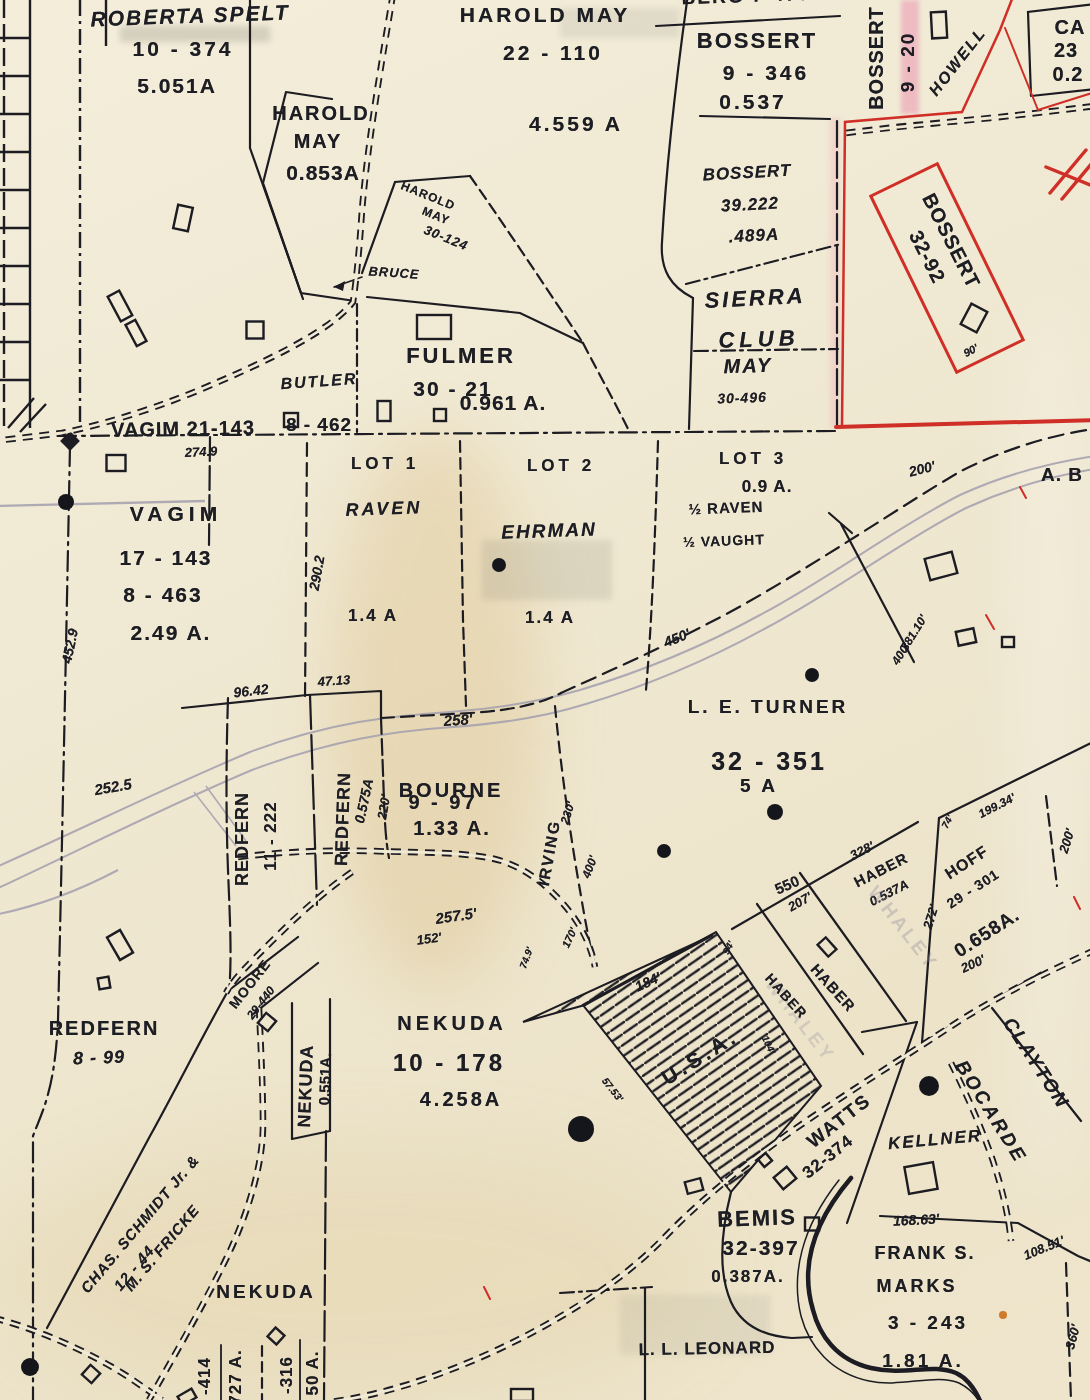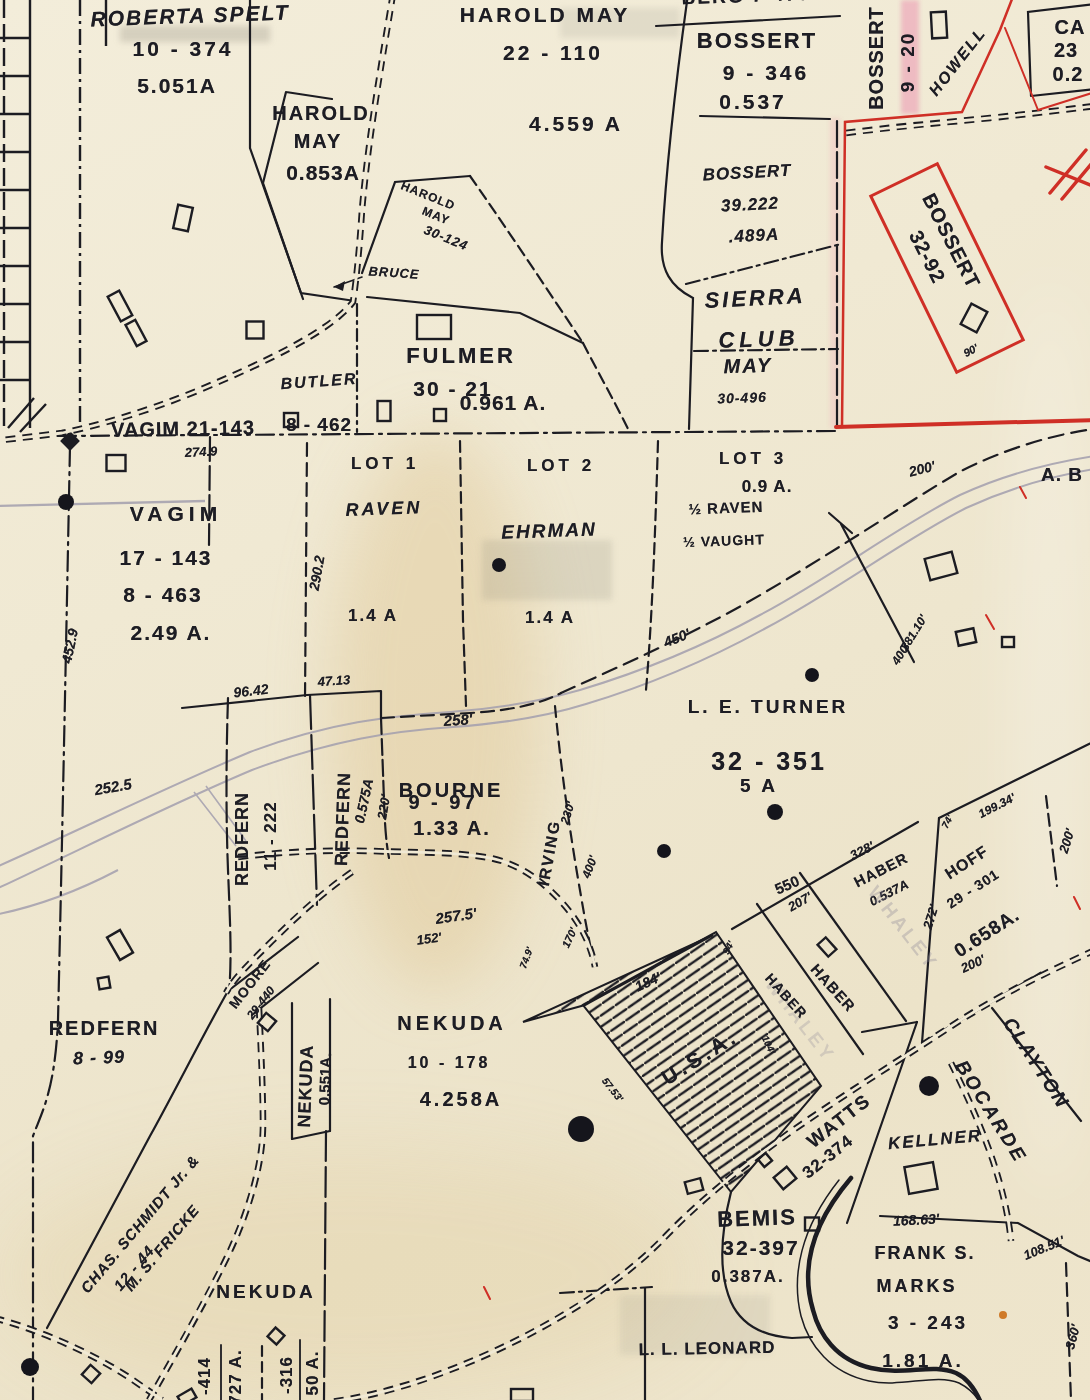--- a/index.html
+++ b/index.html
@@ -289,21 +289,21 @@
       <div class="lbl it" style="left: 1067px; top: 841px; font-size: 13px; transform: translate(-50%, -50%) rotate(-72deg);">200'</div>
       <div class="lbl pencil" style="left: 903px; top: 928px; font-size: 19px; letter-spacing: 3px; opacity: 0.34; transform: translate(-50%, -50%) rotate(52deg);">WHALEY</div>
       <div class="lbl pencil" style="left: 800px; top: 1020px; font-size: 19px; letter-spacing: 3px; opacity: 0.28; transform: translate(-50%, -50%) rotate(52deg);">WHALEY</div>
       <div class="lbl" style="left: 104px; top: 1028px; font-size: 20px; letter-spacing: 2px; transform: translate(-50%, -50%) rotate(0deg);">REDFERN</div>
       <div class="lbl it" style="left: 99px; top: 1058px; font-size: 18px; letter-spacing: 1px; transform: translate(-50%, -50%) rotate(-2deg);">8 - 99</div>
       <div class="lbl" style="left: 250px; top: 984px; font-size: 14px; letter-spacing: 1px; transform: translate(-50%, -50%) rotate(-52deg);">MOORE</div>
       <div class="lbl it" style="left: 261px; top: 1003px; font-size: 12px; transform: translate(-50%, -50%) rotate(-52deg);">29-440</div>
       <div class="lbl" style="left: 306px; top: 1086px; font-size: 18px; letter-spacing: 1px; transform: translate(-50%, -50%) rotate(-88deg);">NEKUDA</div>
       <div class="lbl" style="left: 325px; top: 1079px; font-size: 15px; transform: translate(-50%, -50%) rotate(-88deg);">0.551A.</div>
       <div class="lbl" style="left: 452px; top: 1023px; font-size: 20px; letter-spacing: 4px; transform: translate(-50%, -50%) rotate(0deg);">NEKUDA</div>
-      <div class="lbl" style="left: 449px; top: 1063px; font-size: 16px; letter-spacing: 3px; transform: translate(-50%, -50%) rotate(0deg);">10 - 178</div>
+      <div class="lbl" style="left: 449px; top: 1063px; font-size: 24px; letter-spacing: 3px; transform: translate(-50%, -50%) rotate(0deg);">10 - 178</div>
       <div class="lbl" style="left: 461px; top: 1099px; font-size: 20px; letter-spacing: 3px; transform: translate(-50%, -50%) rotate(0deg);">4.258A</div>
       <div class="lbl" style="left: 700px; top: 1057px; font-size: 21px; letter-spacing: 4px; transform: translate(-50%, -50%) rotate(-32deg);">U.S.A.</div>
       <div class="lbl it" style="left: 648px; top: 982px; font-size: 14px; transform: translate(-50%, -50%) rotate(-25deg);">184'</div>
       <div class="lbl it" style="left: 729px; top: 948px; font-size: 10px; transform: translate(-50%, -50%) rotate(-62deg);">94'</div>
       <div class="lbl" style="left: 786px; top: 996px; font-size: 14px; letter-spacing: 1px; transform: translate(-50%, -50%) rotate(48deg);">HABER</div>
       <div class="lbl" style="left: 833px; top: 988px; font-size: 15px; letter-spacing: 1px; transform: translate(-50%, -50%) rotate(48deg);">HABER</div>
       <div class="lbl it" style="left: 768px; top: 1045px; font-size: 10px; transform: translate(-50%, -50%) rotate(65deg);">104'</div>
       <div class="lbl it" style="left: 527px; top: 958px; font-size: 10px; transform: translate(-50%, -50%) rotate(-70deg);">74.9'</div>
       <div class="lbl it" style="left: 570px; top: 938px; font-size: 11px; transform: translate(-50%, -50%) rotate(-65deg);">170'</div>
       <div class="lbl it" style="left: 612px; top: 1090px; font-size: 10px; transform: translate(-50%, -50%) rotate(52deg);">57.53'</div>

